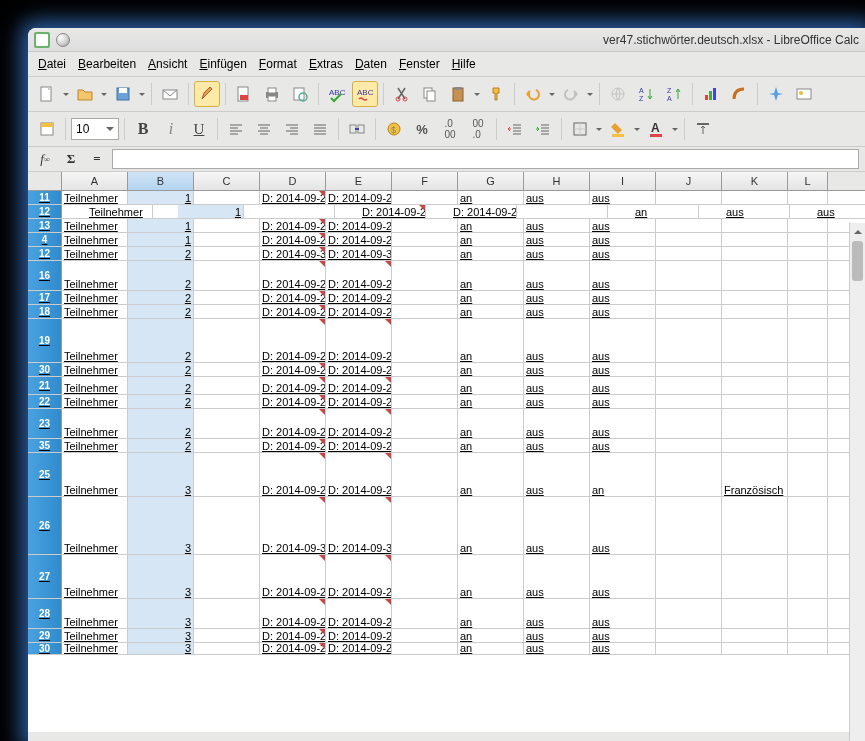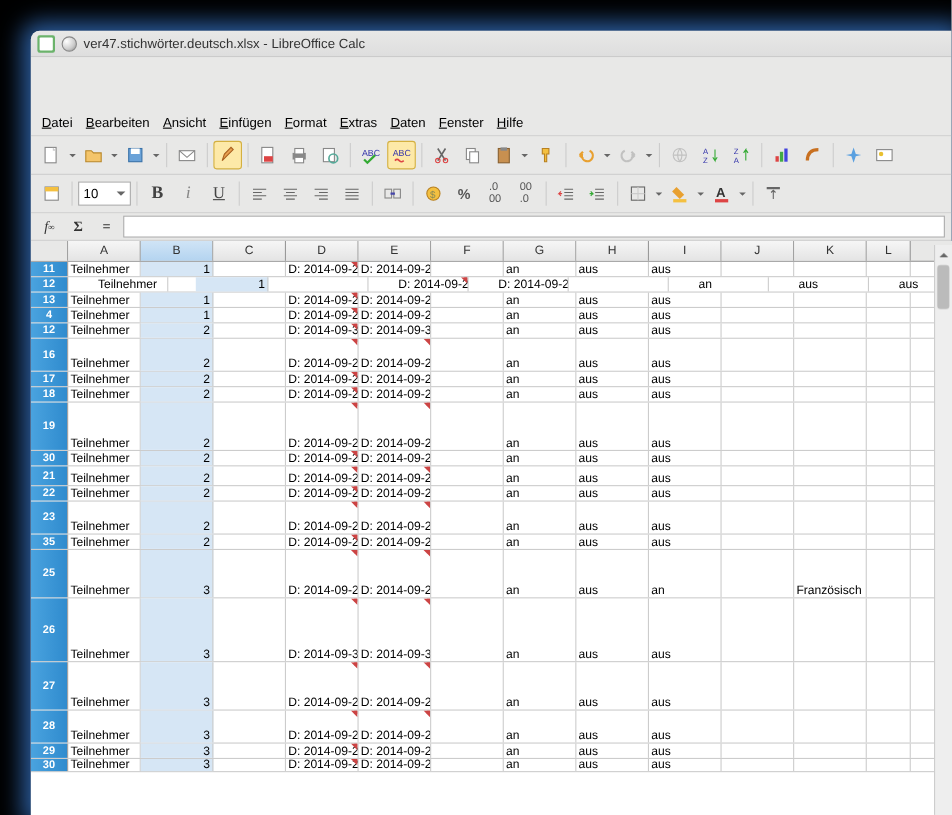--- a/index.html
+++ b/index.html
@@ -2,23 +2,23 @@
 <html><head>
 <meta charset="utf-8">
 <style>
 * { box-sizing: border-box; margin: 0; padding: 0; }
 body { font-family: "Liberation Sans", Arial, sans-serif; font-size: 12px; background: #000; width: 865px; height: 741px; overflow: hidden; position: relative; }
 .window { position: absolute; top: 28px; left: 28px; width: 837px; height: 713px; background: #e8e8e7; border-radius: 8px 0 0 0; box-shadow: 0 0 20px 8px rgba(70,150,255,0.6); overflow: hidden; }
 .titlebar { height: 24px; background: linear-gradient(#e8e8e7,#dedede); display: flex; align-items: center; padding: 0 6px; gap: 6px; border-bottom: 1px solid #c8c8c8; }
 .doc-icon { width: 16px; height: 16px; background: #6bb36b; border-radius: 2px; position: relative; }
 .doc-icon::after { content: ""; position: absolute; inset: 2px; background: #fff; border-radius: 1px; }
 .close-btn { width: 14px; height: 14px; border-radius: 7px; background: radial-gradient(circle at 30% 30%, #fff, #ccc 60%, #888); border: 1px solid #888; }
-.title { flex: 1; text-align: left; font-size: 12px; color: #333; }
+.title { flex: 1; text-align: right; font-size: 12px; color: #333; }
 .menubar { display: flex; gap: 4px; padding: 3px 6px; background: #e8e8e7; border-bottom: 1px solid #ccc; font-size: 12px; }
-.menubar span { padding: 2px 4px; cursor: default; margin-top: 47px; }
+.menubar span { padding: 2px 4px; cursor: default; }
 .menubar span u { text-decoration: underline; }
 .toolbar { display: flex; align-items: center; gap: 2px; padding: 4px 6px; background: #e8e8e7; border-bottom: 1px solid #ccc; flex-wrap: nowrap; overflow: hidden; }
 .tbtn { width: 26px; height: 26px; display: flex; align-items: center; justify-content: center; border: 1px solid transparent; border-radius: 3px; cursor: pointer; flex-shrink: 0; }
 .tbtn svg { width: 18px; height: 18px; }
 .sep { width: 1px; height: 22px; background: #ccc; margin: 0 3px; flex-shrink: 0; }
 .dd { width: 8px; display: flex; align-items: center; justify-content: center; flex-shrink: 0; }
 .dd::after { content: ""; border: 3px solid transparent; border-top-color: #666; margin-top: 3px; }
 .combo { height: 22px; border: 1px solid #aaa; background: #fff; display: flex; align-items: center; padding: 0 4px; font-size: 12px; position: relative; flex-shrink: 0; }
 .combo::after { content: ""; position: absolute; right: 4px; top: 8px; border: 4px solid transparent; border-top-color: #666; }
 .font-name { width: 118px; }
@@ -27,21 +27,21 @@
 .cellref { width: 130px; height: 22px; border: 1px solid #aaa; background: #fff; padding: 0 4px; font-size: 11px; display: flex; align-items: center; position: relative; }
 .cellref::after { content: ""; position: absolute; right: 4px; top: 8px; border: 4px solid transparent; border-top-color: #666; }
 .fbtn { width: 22px; height: 20px; display: flex; align-items: center; justify-content: center; cursor: pointer; font-style: italic; font-family: serif; font-size: 13px; color: #333; }
 .finput { flex: 1; height: 20px; border: 1px solid #aaa; background: #fff; }
 .sheet { position: relative; overflow: hidden; background: #fff; height: 560px; }
 .colheaders { display: flex; background: #e8e8e7; border-bottom: 1px solid #999; position: sticky; top: 0; }
 .corner { width: 34px; height: 18px; background: #e8e8e7; border-right: 1px solid #999; flex-shrink: 0; }
 .colh { height: 18px; border-right: 1px solid #999; background: linear-gradient(#f6f6f6,#e4e4e4); text-align: center; font-size: 11px; line-height: 18px; color: #333; flex-shrink: 0; cursor: pointer; }
 .colh.sel { background: linear-gradient(#d0e4f6,#b4d4f0); }
 .rowarea { position: relative; }
-.row { display: flex; border-bottom: 1px solid #ccc; }
+.row { display: flex; border-bottom: 1px solid #ccc; text-decoration: underline; }
 .rowh { width: 34px; background: linear-gradient(to right,#4aa3df,#2f8bce); color: #fff; font-size: 10px; font-weight: bold; text-align: center; border-right: 1px solid #999; display: flex; align-items: center; justify-content: center; flex-shrink: 0; cursor: pointer; }
 .cell { border-right: 1px solid #ccc; font-size: 11px; padding: 0 2px; overflow: hidden; white-space: nowrap; display: flex; align-items: flex-end; flex-shrink: 0; position: relative; }
 .cell.sel { background: #d6e6f5; }
 .cell.tr { justify-content: flex-end; }
 .note::after { content: ""; position: absolute; top: 0; right: 0; border: 3px solid transparent; border-top-color: #c44; border-right-color: #c44; }
 .scrollbar-v { position: absolute; right: 0; top: 195px; width: 16px; bottom: 0; background: #eee; border-left: 1px solid #ccc; }
 .scrollbar-v .thumb { position: absolute; top: 18px; left: 2px; right: 2px; height: 40px; background: #bbb; border-radius: 3px; }
 .scrollbar-v .arr { width: 16px; height: 16px; display: flex; align-items: center; justify-content: center; }
 .scrollbar-v .arr.up { position: absolute; top: 0; }
 .scrollbar-v .arr::after { content: ""; border: 4px solid transparent; }

